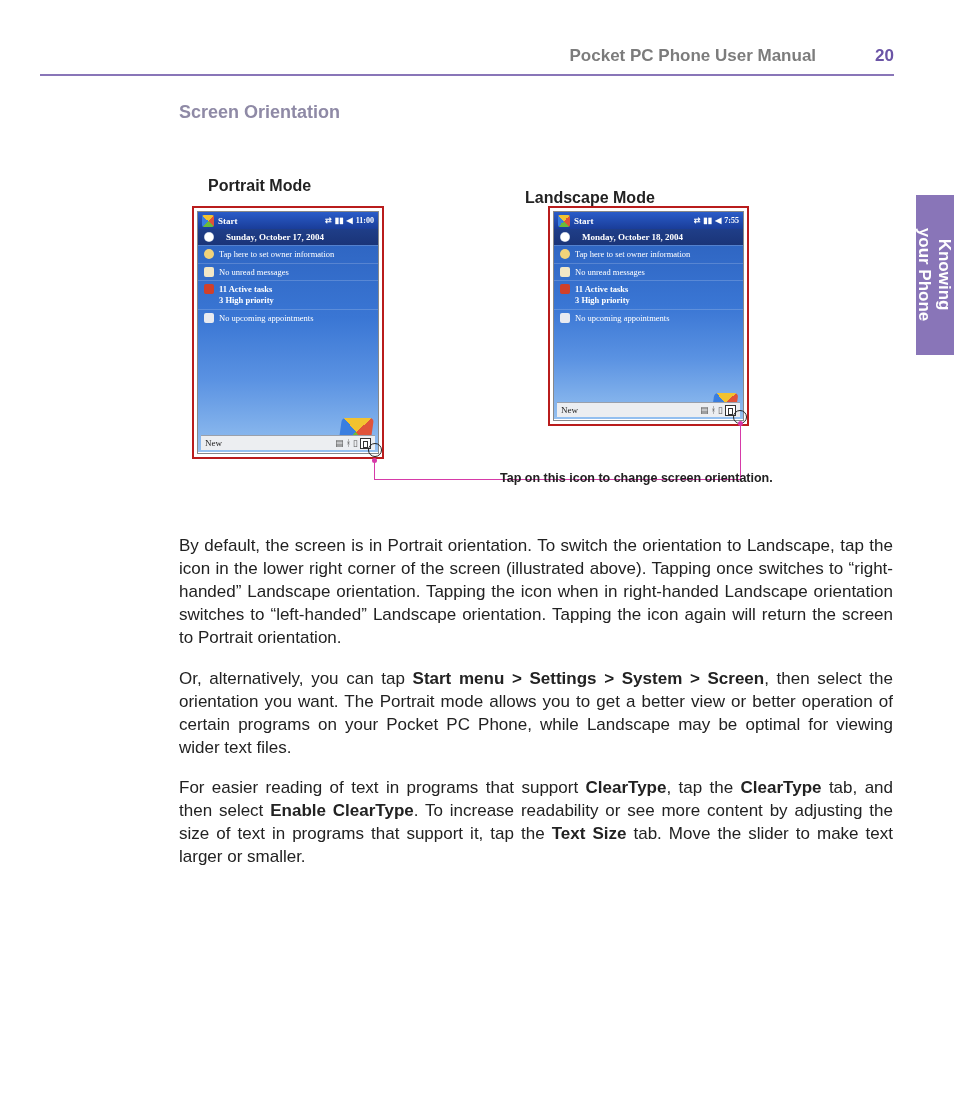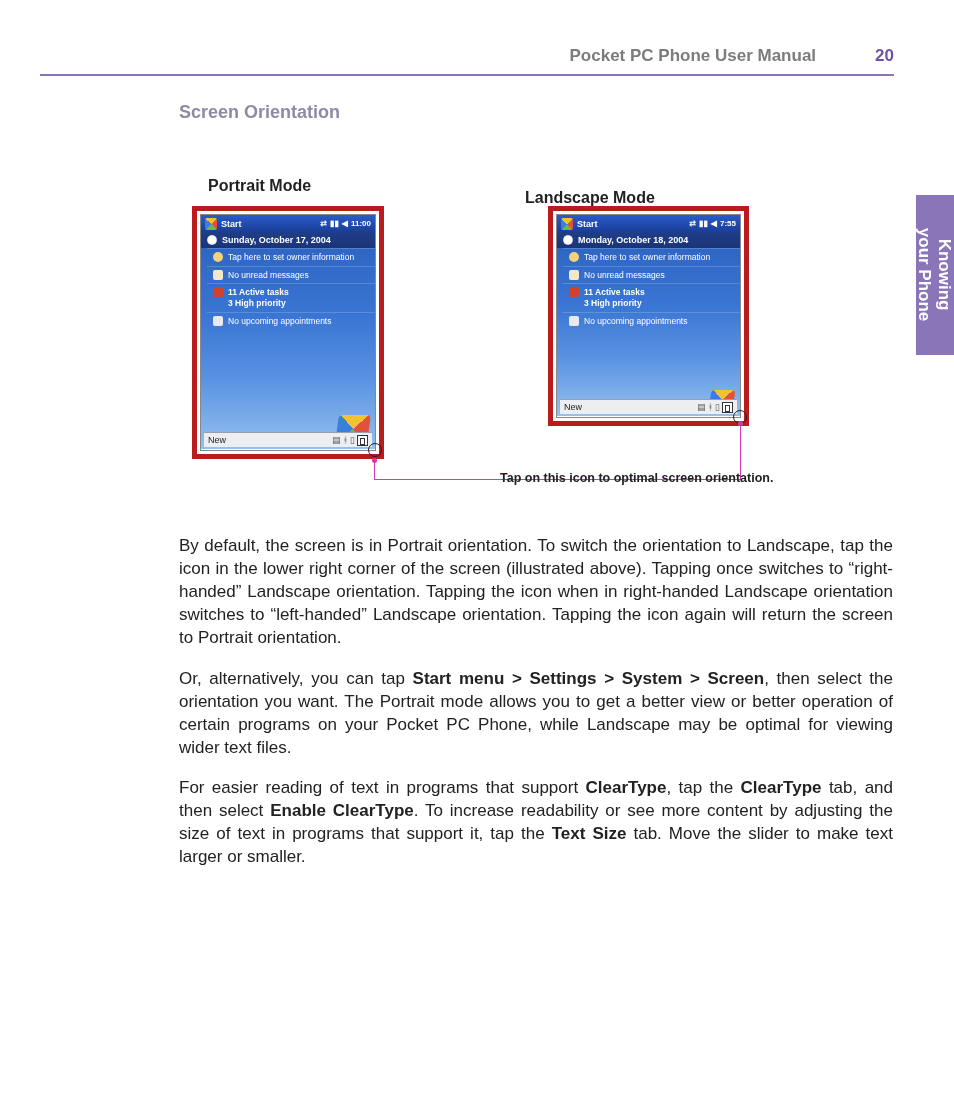--- a/index.html
+++ b/index.html
@@ -18,45 +18,45 @@
 
   
   .section-title { position:absolute; left:179px; top:102px; font-size:18px; font-weight:bold; color:#8f8aa6; }
 
   
   .mode-label { position:absolute; font-weight:bold; font-size:16px; color:#222; }
   .ml-portrait  { left:208px; top:177px; }
   .ml-landscape { left:525px; top:189px; }
 
   
-  .device { position:absolute; border:5px solid #b91c1c; background:#fff; }
+  .device { position:absolute; border:2px solid #b91c1c; background:#fff;font-family:Liberation Serif, serif; }
   .dev-portrait  { left:192px; top:206px; width:192px; height:253px; }
   .dev-landscape { left:548px; top:206px; width:201px; height:220px; }
   .dev-inner { position:absolute; left:3px; right:3px; top:3px; bottom:3px; border:1px solid #888; overflow:hidden; }
   .start-bar { height:17px; background:linear-gradient(#2a5cc9,#1a3d99); display:flex; align-items:center; color:#fff; font-size:9px; font-weight:bold; padding:0 4px; }
   .start-flag { width:12px; height:12px; display:inline-block; margin-right:4px; background:
      conic-gradient(from 45deg, #e0533a 0 90deg, #6bba3b 90deg 180deg, #3a7ee0 180deg 270deg, #f2c230 270deg 360deg); border-radius:2px; }
   .start-text { flex:0 0 auto; }
   .start-spacer { flex:1 1 auto; }
   .tray-icons { display:flex; gap:3px; align-items:center; }
   .tray-icons span { font-size:8px; }
   .today-bg { position:relative; height:calc(100% - 34px); background:linear-gradient(#2f66c3 0%, #3a76d4 35%, #5a92e2 65%, #94c0f0 100%); }
   .wlogo { position:absolute; right:6px; bottom:6px; text-align:right; }
   .wlogo .flag { width:32px; height:28px; display:block; background:
      conic-gradient(from 45deg, #e0533a 0 90deg, #6bba3b 90deg 180deg, #3a7ee0 180deg 270deg, #f2c230 270deg 360deg);
      transform:skew(-8deg,0); border-radius:4px; }
   .wlogo-land .flag { width:24px; height:20px; }
-  .today-date { background:linear-gradient(#1f3e88,#1a3478); color:#fff; font-size:9px; font-weight:bold; padding:3px 6px; display:flex; align-items:center; gap:5px; }
+  .today-date { background:linear-gradient(#1f3e88,#1a3478); color:#fff; font-size:9px; font-weight:bold; padding:3px 6px; display:flex; align-items:center; gap:12px; }
   .ico { width:10px; height:10px; display:inline-block; background:#fff; border-radius:2px; flex:0 0 10px; }
   .ico-clock { background:radial-gradient(circle,#fff 60%,#cfd8e8 62%); border-radius:50%; }
   .ico-user  { background:#f2d37a; border-radius:50%; }
   .ico-mail  { background:#f2e7c6; }
   .ico-task  { background:#d0402a; }
   .ico-cal   { background:#e8eaf0; }
-  .today-item { color:#fff; font-size:8.5px; padding:3px 6px; display:flex; align-items:flex-start; gap:5px; border-top:1px solid rgba(255,255,255,.18);margin-left:6px; }
+  .today-item { color:#fff; font-size:8.5px; padding:3px 6px; display:flex; align-items:flex-start; gap:5px; border-top:1px solid rgba(255,255,255,.18); }
   .today-item .txt { line-height:1.25; }
   .newbar { position:absolute; left:3px; right:3px; bottom:3px; height:15px; background:#eceef1; border-top:1px solid #9aa0ab; display:flex; align-items:center; padding:0 4px; font-size:9px; color:#222; }
   .newbar .spacer { flex:1; }
   .newbar .tray { display:flex; gap:2px; align-items:center; }
   .newbar .tray span { font-size:9px; color:#555; }
   .orient-ico { width:11px; height:11px; border:1px solid #333; display:inline-block; background:#fff; position:relative; }
   .orient-ico::after { content:""; position:absolute; left:2px; top:2px; width:3px; height:5px; border:1px solid #333; }
 
   
   .callout-circle { position:absolute; width:14px; height:14px; border:1.5px solid #222; border-radius:50%; background:transparent; }
@@ -208,21 +208,21 @@
   </div>
 
   <div class="callout-circle cc-portrait"></div>
   <div class="callout-circle cc-landscape"></div>
   <div class="dot dot1"></div>
   <div class="dot dot2"></div>
   <div class="leader leader-v1"></div>
   <div class="leader leader-v2"></div>
   <div class="leader leader-h"></div>
   <div class="leader leader-h2"></div>
-  <div class="callout-text">Tap on this icon to optimal screen orientation.</div>
+  <div class="callout-text">Tap on this icon to change screen orientation.</div>
 
   <div class="body">
     <p>By default, the screen is in Portrait orientation.  To switch the orientation to Landscape, tap the icon in the lower right corner of the screen (illustrated above).  Tapping once switches to “right-handed” Landscape orientation.  Tapping the icon when in right-handed Landscape orientation switches to “left-handed” Landscape orientation.  Tapping the icon again will return the screen to Portrait orientation.</p>
     <p>
       <span>Or, alternatively, you can tap </span><b>Start menu &gt; Settings &gt; System &gt; Screen</b><span>, then select the orientation you want.  The Portrait mode allows you to get a better view or better opera­tion of certain programs on your Pocket PC Phone, while Landscape may be optimal for viewing wider text files.</span>
     </p>
     <p>
       <span>For easier reading of text in programs that support </span><b>ClearType</b><span>, tap the </span><b>ClearType</b><span> tab, and then select </span><b>Enable ClearType</b><span>.  To increase readability or see more content by adjusting the size of text in programs that support it, tap the </span><b>Text Size</b><span> tab.  Move the slider to make text larger or smaller.</span>
     </p>
   </div>

